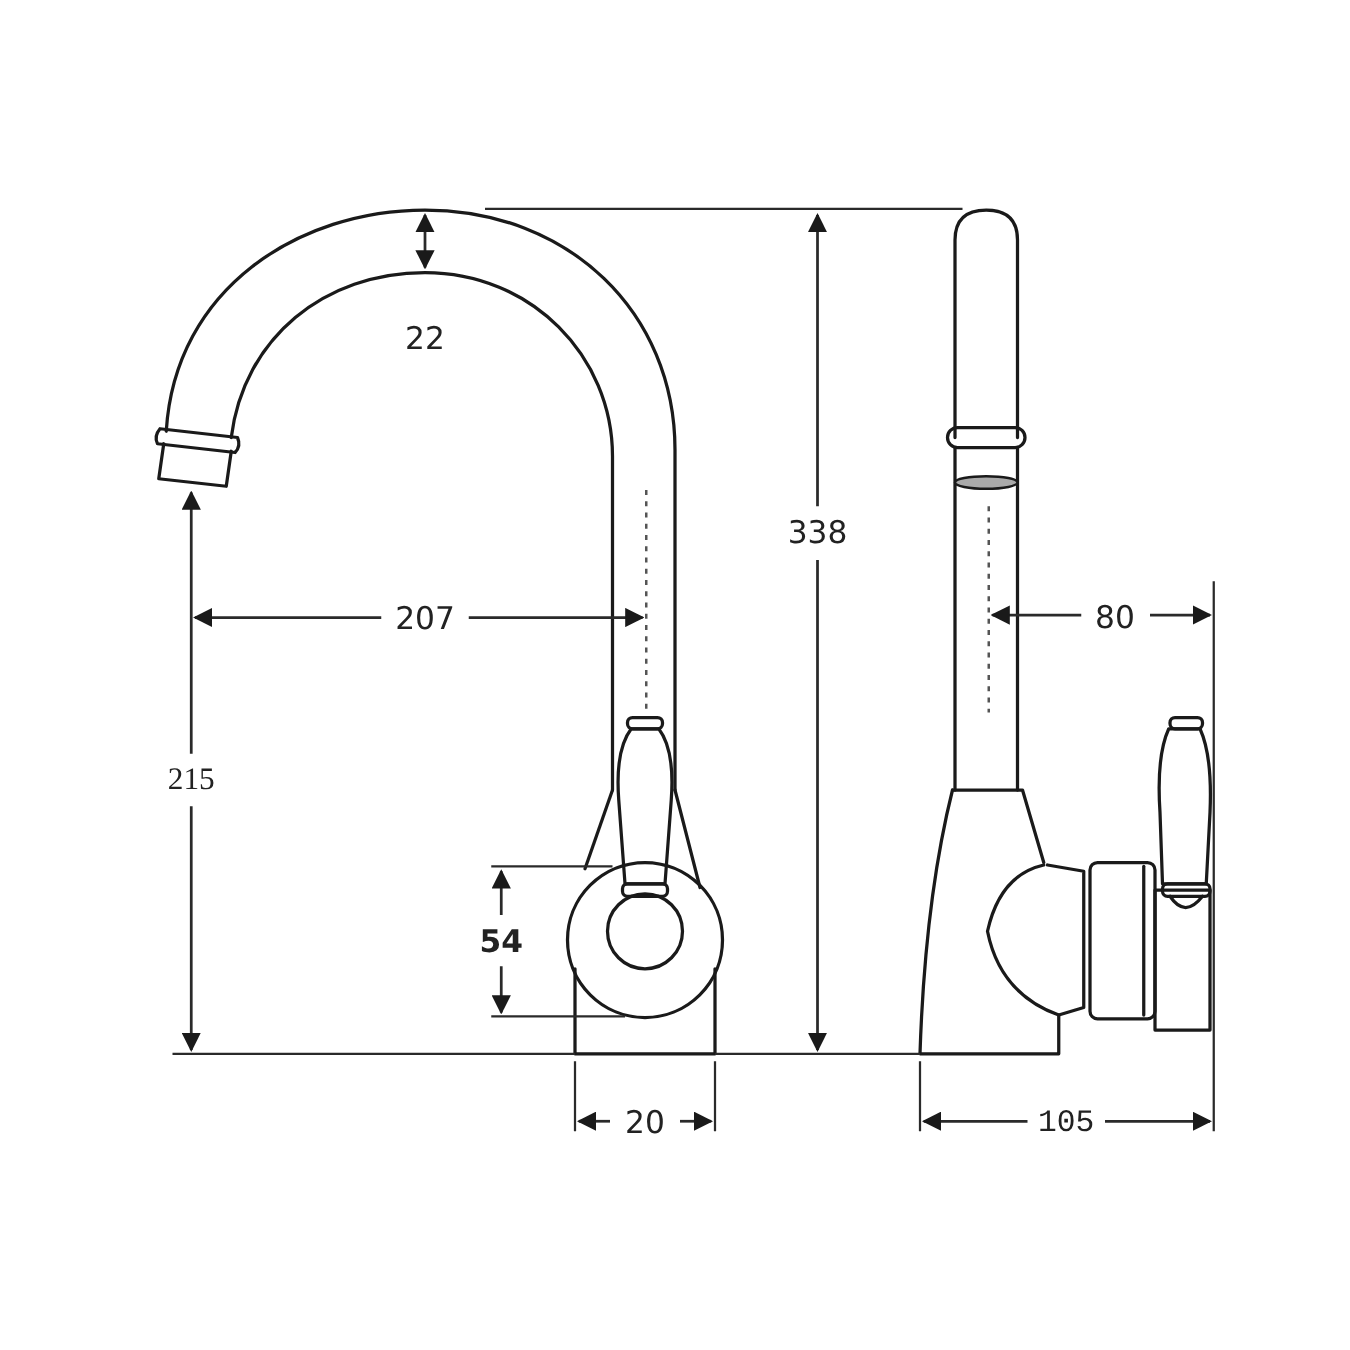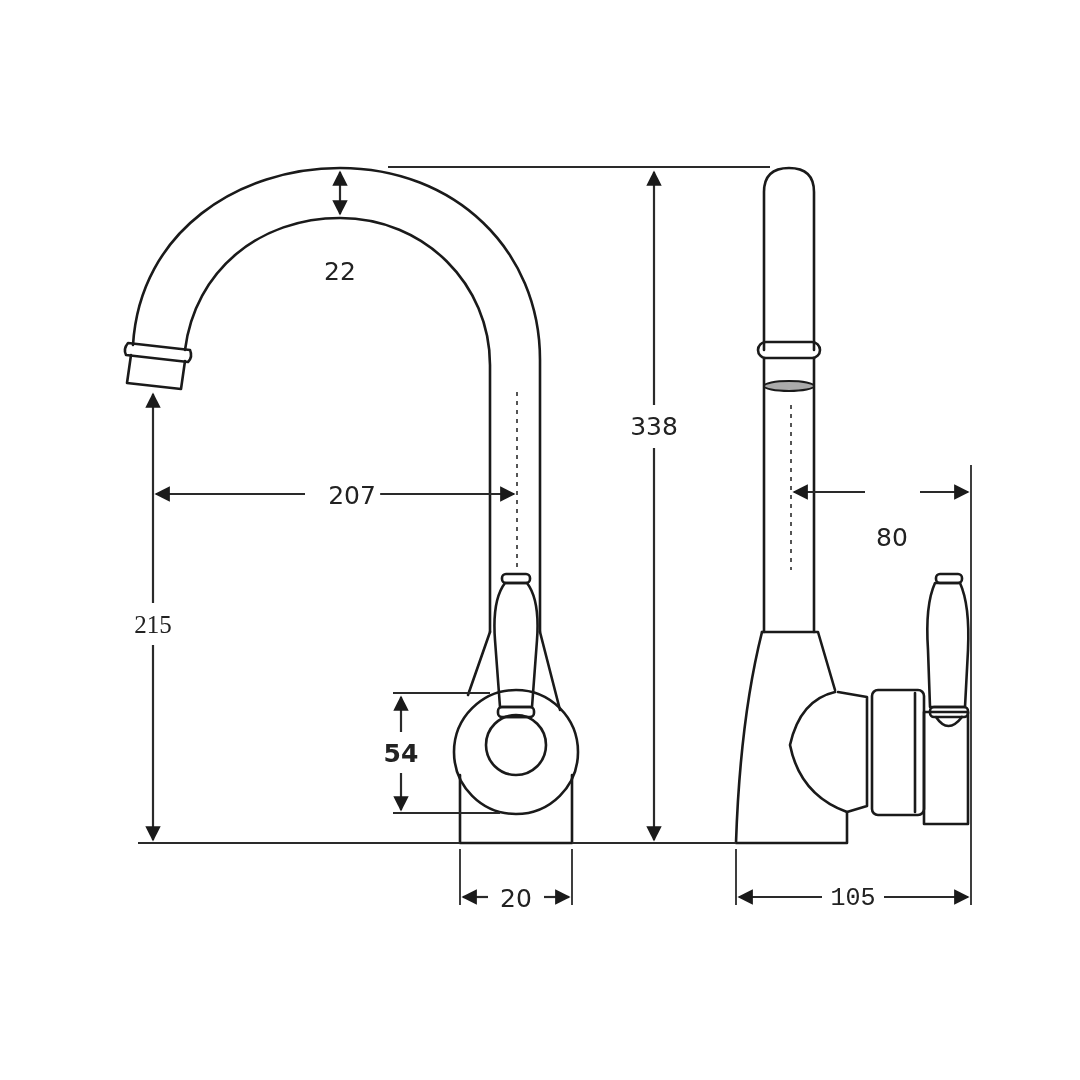--- a/index.html
+++ b/index.html
@@ -107,18 +107,18 @@
 
       <line class="ext" x1="736" y1="849" x2="736" y2="905"></line>
       <line class="dim" x1="739" y1="897" x2="822" y2="897" marker-start="url(#ah)"></line>
       <line class="dim" x1="884" y1="897" x2="968" y2="897" marker-end="url(#ah)"></line>
     </g>
   </svg>
 
   <span class="lbl" style="left:340px;top:240px;margin-top:31px;">22</span>
   <span class="lbl" style="left:654px;top:426px;">338</span>
   <span class="lbl" style="left:153px;top:624px;font-family:Liberation Serif, serif;">215</span>
-  <span class="lbl" style="left:340px;top:495px;margin-left:12px;">207</span>
+  <span class="lbl" style="left:340px;top:495px;">207</span>
   <span class="lbl" style="left:401px;top:753px;font-weight:bold;">54</span>
   <span class="lbl" style="left:516px;top:898px;">20</span>
-  <span class="lbl" style="left:892px;top:494px;margin-top:43px;">80</span>
+  <span class="lbl" style="left:892px;top:494px;">80</span>
   <span class="lbl" style="left:853px;top:898px;font-family:Liberation Mono, monospace;">105</span>
 </div>
 
 </body></html>

